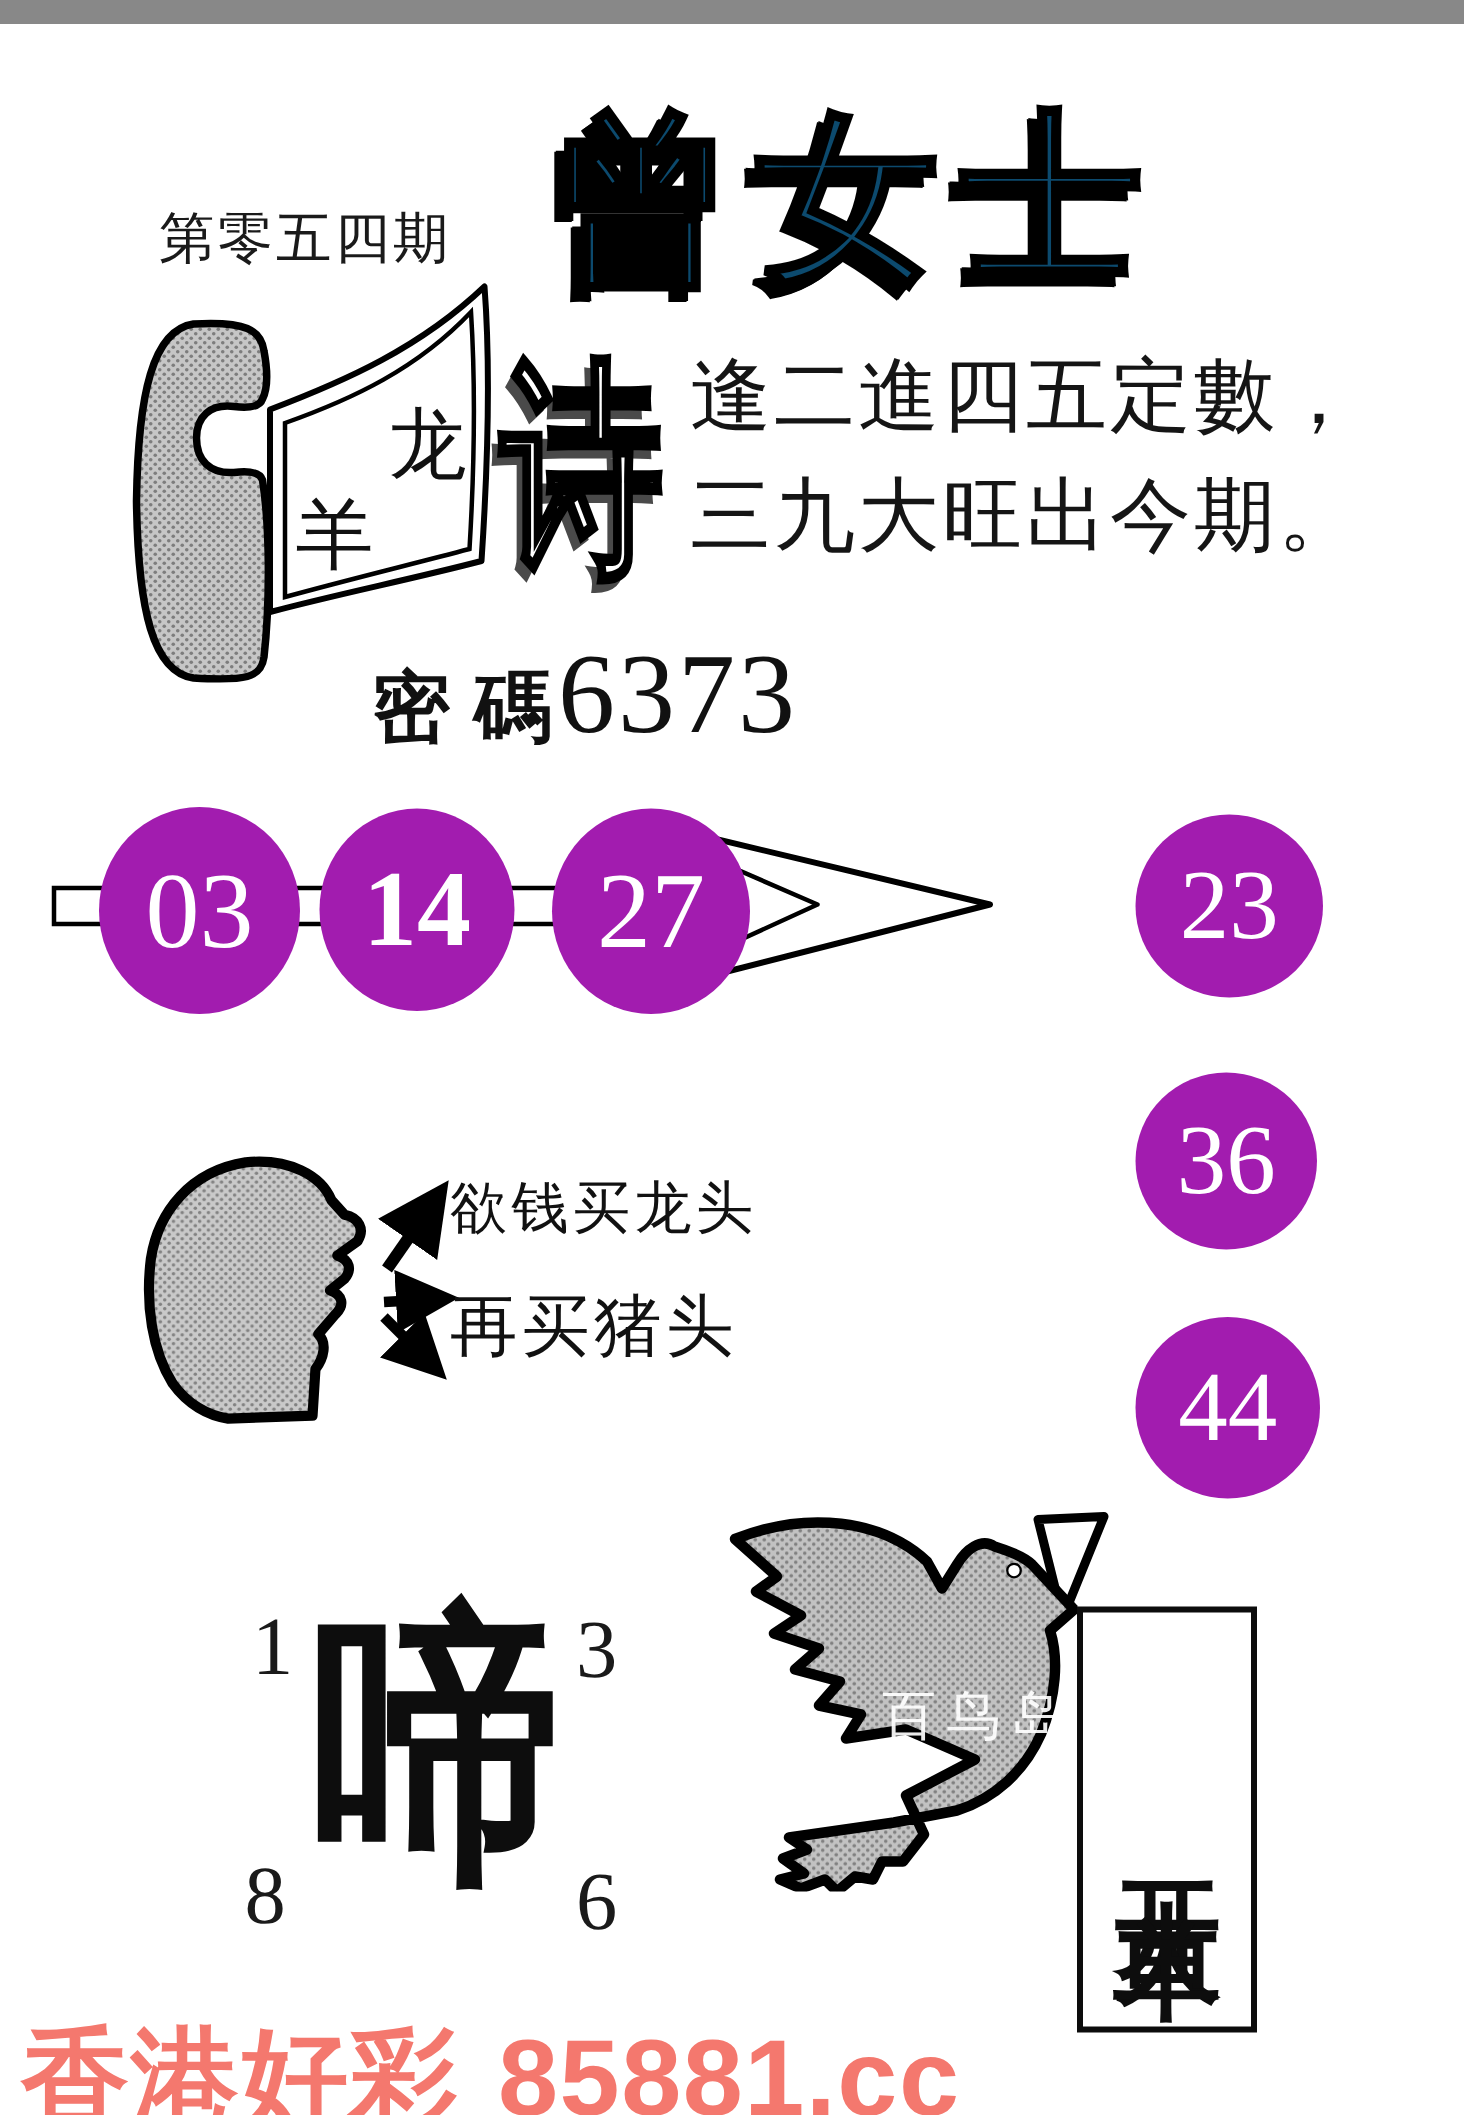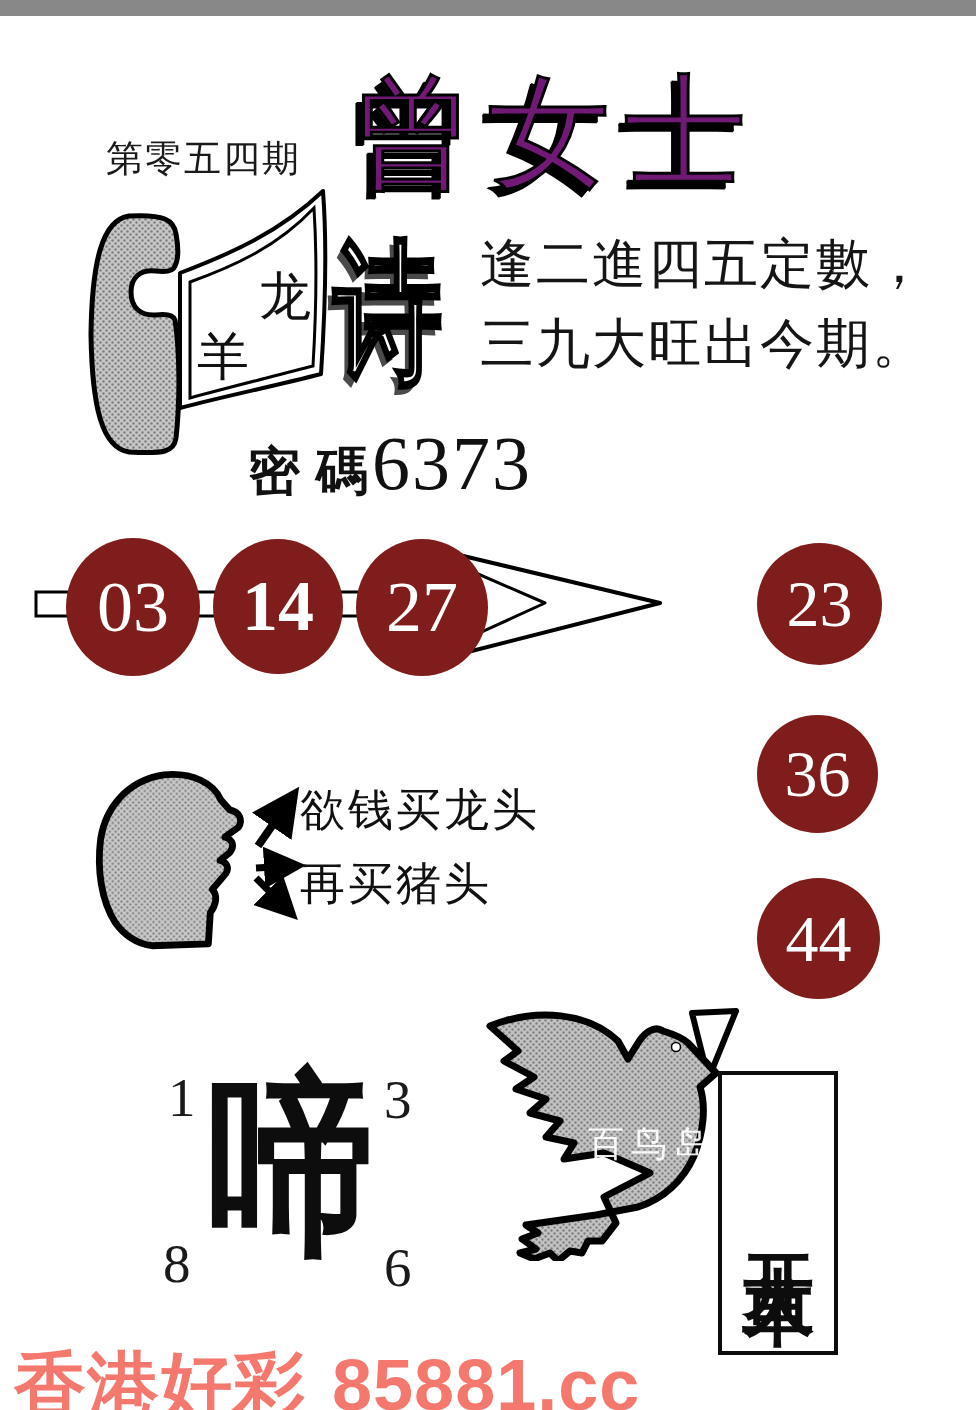--- a/index.html
+++ b/index.html
@@ -6,59 +6,59 @@
   #page{
     position:relative; width:976px; height:1410px; margin:16px auto;
     background:#ffffff; overflow:hidden;
     font-family:"Liberation Serif","DejaVu Serif",serif; color:#111;
   }
   .abs{position:absolute;}
 
   
   .issue{left:106px; top:118px; font-size:37px; letter-spacing:2px; color:#1a1a1a;}
   .title{
-    left:352px; top:36px; font-size:122px; font-weight:400; letter-spacing:14px;
-    color:#701a75; -webkit-text-stroke:3px #000;
+    left:368px; top:36px; font-size:122px; font-weight:700; letter-spacing:14px;
+    color:#0c4a6e; -webkit-text-stroke:3px #000;
     text-shadow:-7px 7px 0 #000, -8px 8px 0 #000;
     white-space:nowrap;
   }
 
   
-  .poem-line{left:480px; font-size:54px; letter-spacing:2px; white-space:nowrap; color:#151515;}
+  .poem-line{left:460px; font-size:54px; letter-spacing:2px; white-space:nowrap; color:#151515;}
   .poem-line.l1{top:212px;}
   .poem-line.l2{top:292px;}
 
   .shi-char{
     left:334px; top:196px; font-size:132px; font-weight:700;
     color:#fff; -webkit-text-stroke:3px #000;
     text-shadow:-6px 6px 0 #4a4a4a;
     transform:scale(.82,1.16); transform-origin:top left;
   }
 
   
   .pw-label{left:248px; top:421px; font-size:52px; font-weight:700; letter-spacing:16px; white-space:nowrap;}
   .pw-code{left:372px; top:404px; font-size:76px; letter-spacing:2px;}
 
   
   .ball{
-    border-radius:50%; background:#7f1d1d; display:flex; align-items:center; justify-content:center;
+    border-radius:50%; background:#a21caf; display:flex; align-items:center; justify-content:center;
     color:#fff; z-index:3;
   }
   .ball span{font-family:"Liberation Serif",serif;}
   .b03{left:66px;  top:522px; width:134px; height:138px;} 
   .b14{left:213px; top:523px; width:130px; height:135px;font-weight:bold;}
-  .b27{left:356px; top:523px; width:132px; height:137px;}
+  .b27{left:368px; top:523px; width:132px; height:137px;}
   .b03 span,.b14 span,.b27 span{font-size:72px;}
   .b23{left:757px; top:527px; width:125px; height:122px;}
   .b36{left:757px; top:699px; width:121px; height:118px;}
   .b44{left:757px; top:862px; width:123px; height:121px;}
   .b23 span,.b36 span,.b44 span{font-size:66px;}
 
   
-  .speech1{left:300px; top:764px; font-size:45px; letter-spacing:3px; white-space:nowrap;}
+  .speech1{left:300px; top:764px; font-size:38px; letter-spacing:3px; white-space:nowrap;}
   .speech2{left:300px; top:838px; font-size:45px; letter-spacing:3px; white-space:nowrap;}
 
   
   .corner{font-size:55px; color:#1a1a1a;}
   .c-tl{left:168px; top:1050px;}
   .c-tr{left:384px; top:1052px;}
   .c-bl{left:163px; top:1216px;}
   .c-br{left:384px; top:1220px;}
   .ti-char{
     left:208px; top:1052px; font-size:198px; font-weight:700; line-height:1;

